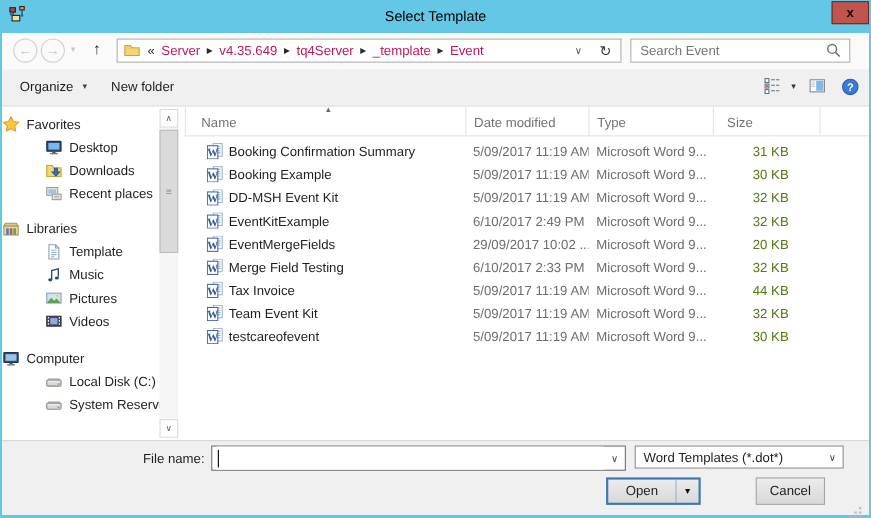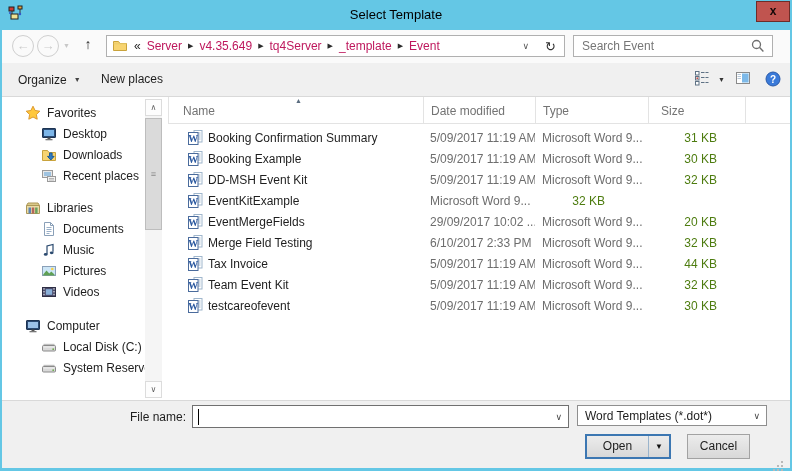--- a/index.html
+++ b/index.html
@@ -46,21 +46,21 @@
   .tb-views{width:18px;height:18px}
   .tb-views-dd{font-size:7px;color:#333;margin:0 10px 0 6px}
   .tb-pane{width:18px;height:18px;margin-right:12px}
   .tb-help{width:17px;height:17px}
   
   .content{position:absolute;left:0;right:0;top:67px;bottom:68px;background:#fff;overflow:hidden}
   .side{position:absolute;left:0;top:5px;width:143px;bottom:0;overflow:hidden}
   .grp{margin-bottom:11px}
   .grp-computer{margin-top:13px}
   .srow{height:21px;display:flex;align-items:center}
-  .srow.top{padding-left:23px}
+  .srow.top{}
   .srow.child{padding-left:39px}
   .sicon{width:16px;height:16px;flex:0 0 auto}
   .slabel{margin-left:6px;white-space:nowrap}
   
   .sb{position:absolute;left:143px;width:17px;top:2px;bottom:2px;background:#f5f5f5}
   .sb-btn{position:absolute;left:0;right:0;height:17px;background:#fdfdfd;border:1px solid #dcdcdc;
           box-sizing:border-box;text-align:center;font-size:8px;color:#606060;line-height:15px}
   .sb-up{top:0}.sb-down{bottom:0}
   .sb-thumb{position:absolute;left:0;right:0;top:19px;height:112px;background:#dadada;border:1px solid #bdbdbd;
             box-sizing:border-box;text-align:center;color:#8a8a8a;font-size:9px;line-height:110px}
@@ -89,21 +89,21 @@
   .fn-input{position:absolute;left:190px;top:4px;width:377px;height:23px;border:1px solid #707070;
             background:#fff;box-sizing:border-box;display:flex;align-items:center}
   .fn-input input{flex:1;border:0;outline:0;height:19px;margin-left:4px;font:12px "Liberation Sans",sans-serif}
   .caret{position:absolute;left:5px;top:3px;width:1px;height:16px;background:#000}
   .fn-chevron{font-size:9px;color:#444;padding:0 6px}
   .ft-select{position:absolute;left:575px;top:4px;width:190px;height:21px;border:1px solid #8e8e8e;
              background:#fff;box-sizing:border-box;display:flex;align-items:center;padding-left:7px}
   .ft-chevron{margin-left:auto;font-size:9px;color:#444;padding-right:6px}
   .btn{position:absolute;top:33px;height:25px;box-sizing:border-box;
        background:linear-gradient(#ececec,#d8d8d8);text-align:center}
-  .btn-open{left:583px;width:86px;border:2px solid #3c77b2;display:flex;align-items:stretch;padding:0}
+  .btn-open{left:549px;width:86px;border:2px solid #3c77b2;display:flex;align-items:stretch;padding:0}
   .btn-open .lbl{flex:1;line-height:21px}
   .btn-open .arrow{width:20px;border-left:1px solid #9ab4cc;font-size:8px;line-height:21px;color:#111}
   .btn-cancel{left:685px;width:63px;border:1px solid #a2a2a2;line-height:23px}
   .grip{position:absolute;right:7px;bottom:5px;width:2px;height:2px;background:#b9b9b9;
         box-shadow:-8px 8px #b9b9b9,-4px 8px #b9b9b9,0 8px #b9b9b9,-4px 4px #b9b9b9,0 4px #b9b9b9,0 0 #b9b9b9}
   svg{display:block}
 </style>
 </head>
 <body>
 
@@ -161,21 +161,21 @@
           <svg width="16" height="16" viewBox="0 0 16 16" xmlns="http://www.w3.org/2000/svg">
             <circle cx="6.5" cy="6.5" r="4" fill="none" stroke="#6e6e6e" stroke-width="1.3"></circle>
             <path d="M9.6 9.6l3.8 3.8" stroke="#6e6e6e" stroke-width="1.4"></path>
           </svg>
         </span>
     </div>
   </div>
 
   <div class="toolbar">
     <span class="tb-organize"><span>Organize</span><span class="dd">▼</span></span>
-    <span class="tb-newfolder">New places</span>
+    <span class="tb-newfolder">New folder</span>
     <span class="tb-right">
       <span class="tb-views">
           <svg width="16" height="16" viewBox="0 0 16 16" xmlns="http://www.w3.org/2000/svg">
             <g stroke="#5f7285" fill="#fff">
               <rect x="1.5" y="1.5" width="3.5" height="3.5"></rect>
               <rect x="1.5" y="6.5" width="3.5" height="3.5"></rect>
               <rect x="1.5" y="11.5" width="3.5" height="3.5"></rect>
             </g>
             <g stroke="#5f7285">
               <path d="M7 2.5h3.5M11.5 2.5h3M7 7.5h3.5M11.5 7.5h3M7 12.5h3.5M11.5 12.5h3"></path>
@@ -257,21 +257,21 @@
             <span class="slabel">Libraries</span>
           </div>
           <div class="srow child">
             <span class="sicon">
               <svg width="16" height="16" viewBox="0 0 16 16" xmlns="http://www.w3.org/2000/svg">
                 <path d="M3.5 1.5h6l3 3v10h-9z" fill="#fff" stroke="#8aa0b8"></path>
                 <path d="M9.5 1.5v3h3" fill="none" stroke="#8aa0b8"></path>
                 <path d="M5.5 6.5h5M5.5 8.5h5M5.5 10.5h5M5.5 12.5h3" stroke="#9ab0c8"></path>
               </svg>
             </span>
-            <span class="slabel">Documents</span>
+            <span class="slabel">Template</span>
           </div>
           <div class="srow child">
             <span class="sicon">
               <svg width="16" height="16" viewBox="0 0 16 16" xmlns="http://www.w3.org/2000/svg">
                 <path d="M6 12.2V4l6-1.5v7.2" fill="none" stroke="#2b4a6f" stroke-width="1.2"></path>
                 <ellipse cx="4.7" cy="12.4" rx="1.9" ry="1.4" fill="#2b4a6f"></ellipse>
                 <ellipse cx="10.7" cy="10.8" rx="1.9" ry="1.4" fill="#2b4a6f"></ellipse>
               </svg>
             </span>
             <span class="slabel">Music</span>
@@ -400,20 +400,21 @@
               <span class="ficon">
                 <svg width="15" height="15" viewBox="0 0 15 15" xmlns="http://www.w3.org/2000/svg">
                   <rect x="6" y="0.5" width="8" height="11.5" fill="#fff" stroke="#9fb6cc"></rect>
                   <path d="M7.5 3h5M7.5 5h5M7.5 7h5M7.5 9h5" stroke="#9fb6cc"></path>
                   <rect x="0.5" y="2.5" width="9.5" height="12" fill="#fff" stroke="#4a6b9c"></rect>
                   <text x="5.3" y="12" font-size="10" font-weight="bold" fill="#2d5aa0" text-anchor="middle" font-family="Liberation Serif,serif">W</text>
                 </svg>
               </span>
               <span class="fname">EventKitExample</span>
             </span>
+            <span class="fc date">6/10/2017 2:49 PM</span>
             <span class="fc type">Microsoft Word 9...</span>
             <span class="fc size">32 KB</span>
           </div>
           <div class="frow">
             <span class="fc name">
               <span class="ficon">
                 <svg width="15" height="15" viewBox="0 0 15 15" xmlns="http://www.w3.org/2000/svg">
                   <rect x="6" y="0.5" width="8" height="11.5" fill="#fff" stroke="#9fb6cc"></rect>
                   <path d="M7.5 3h5M7.5 5h5M7.5 7h5M7.5 9h5" stroke="#9fb6cc"></path>
                   <rect x="0.5" y="2.5" width="9.5" height="12" fill="#fff" stroke="#4a6b9c"></rect>

